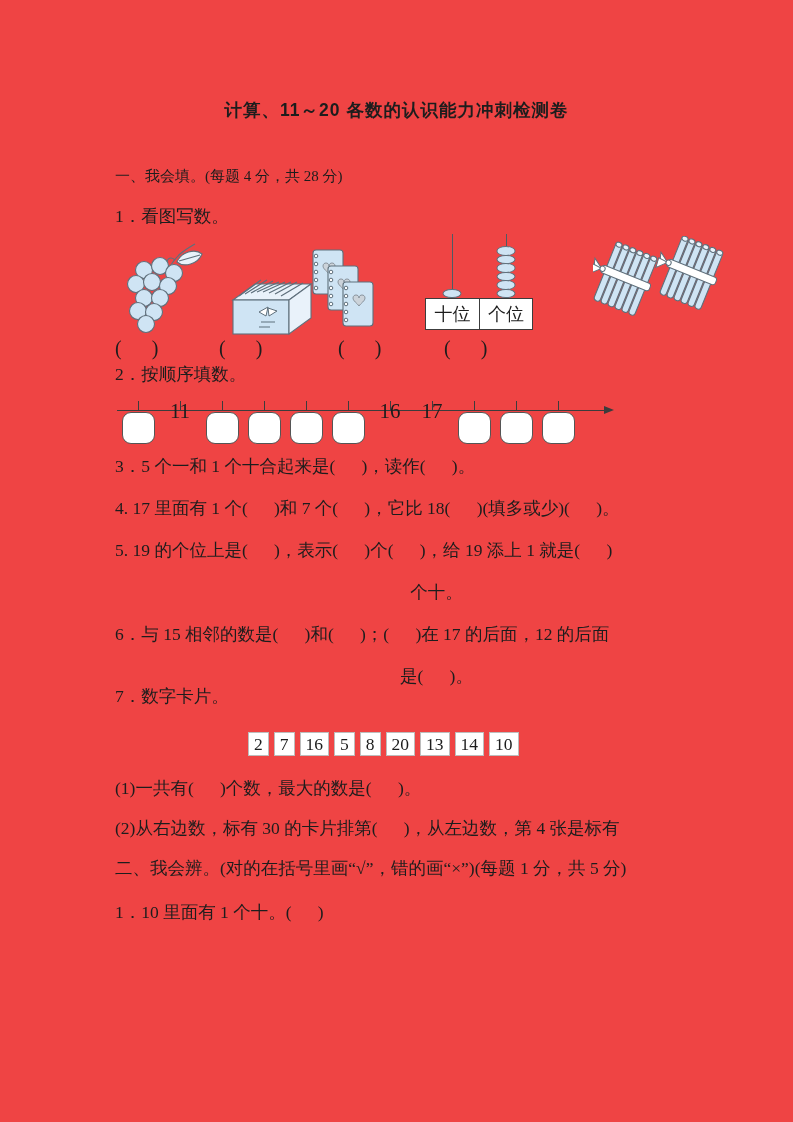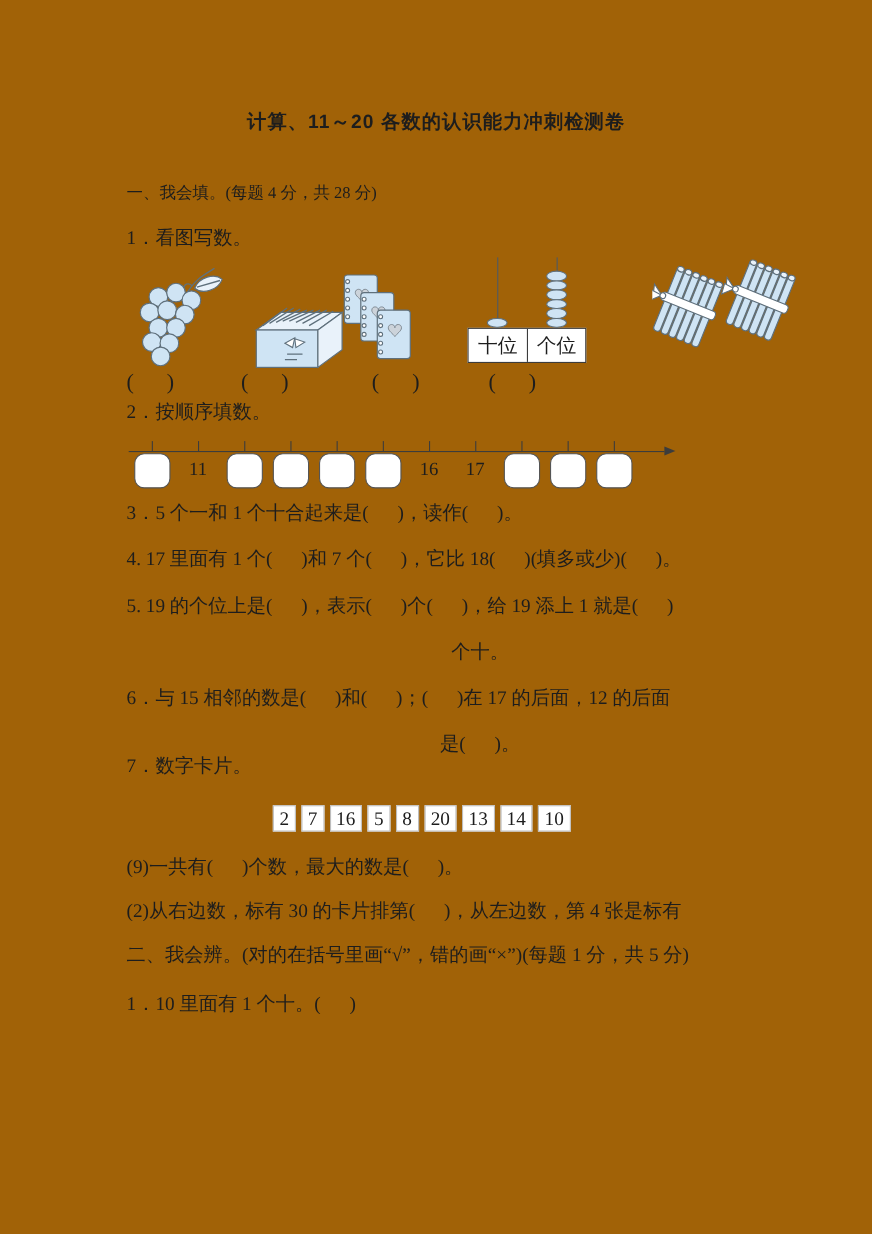--- a/index.html
+++ b/index.html
@@ -6,21 +6,21 @@
     --figure-fill:#cfe4f4;
     --figure-stroke:#5f707c;
     --ink:#1d1d1d;
     --card-border:#bdbdbd;
   }
   *{box-sizing:border-box;margin:0;padding:0;}
   html,body{background:#ffffff;}
   .page{
     position:relative;
     width:793px;height:1122px;
-    background:#a16207;
+    background:#ef4444;
     color:var(--ink);
     font-family:"Liberation Serif","DejaVu Serif",serif;
     overflow:hidden;
   }
   .title{
     padding-top:100px;
     text-align:center;
     font-size:23px;
     font-weight:bold;
     font-family:"Liberation Sans","DejaVu Sans",sans-serif;
@@ -58,21 +58,21 @@
   .pa-0{left:0;}  .pa-1{left:104px;} .pa-2{left:223px;} .pa-3{left:329px;}
   
   .numberline{position:relative;height:60px;margin-top:12px;}
   .nl-line{position:absolute;top:14px;left:2px;width:487px;height:1.4px;background:#3c3c3c;}
   .nl-arrowhead{position:absolute;left:489px;top:10px;width:0;height:0;
     border-left:10px solid #3c3c3c;border-top:4.5px solid transparent;border-bottom:4.5px solid transparent;}
   .nl-cells{position:absolute;top:0;left:2px;display:flex;}
   .nl-cell{position:relative;width:42px;}
   .nl-tick{position:absolute;left:50%;top:5px;width:1.4px;height:9px;background:#3c3c3c;}
   .nl-box{margin:16px auto 0;width:33px;height:32px;border:1.3px solid #555;border-radius:9px;background:#fff;}
-  .nl-num{margin-top:16px;height:32px;line-height:30px;text-align:center;font-size:17px;}
+  .nl-num{height:32px;line-height:30px;text-align:center;font-size:21px;}
   
   .cards{display:flex;gap:5px;margin-top:26px;padding-left:133px;}
   .card{border:1px solid var(--card-border);padding:1px 5px;min-width:15px;text-align:center;font-size:17.5px;background:#fff;}
   
   .mt18{} .mt20{margin-top:20px;} .mt22{margin-top:22px;} .mt24{margin-top:24px;}
   .indent25{padding-left:25px;text-align:center;} .indent30{padding-left:30px;}
 </style>
 </head>
 <body>
 
@@ -297,20 +297,20 @@
       <span class="card tline">7</span>
       <span class="card tline">16</span>
       <span class="card tline">5</span>
       <span class="card tline">8</span>
       <span class="card tline">20</span>
       <span class="card tline">13</span>
       <span class="card tline">14</span>
       <span class="card tline">10</span>
     </div>
 
-    <div class="tline mt22">(9)一共有(      )个数，最大的数是(      )。</div>
+    <div class="tline mt22">(1)一共有(      )个数，最大的数是(      )。</div>
     <div class="tline mt20">(2)从右边数，标有 30 的卡片排第(      )，从左边数，第 4 张是标有</div>
 
     <div class="tline mt20">二、我会辨。(对的在括号里画“√”，错的画“×”)(每题 1 分，共 5 分)</div>
     <div class="tline mt24">1．10 里面有 1 个十。(      )</div>
 
   </div>
 </div>
 
 </body></html>

